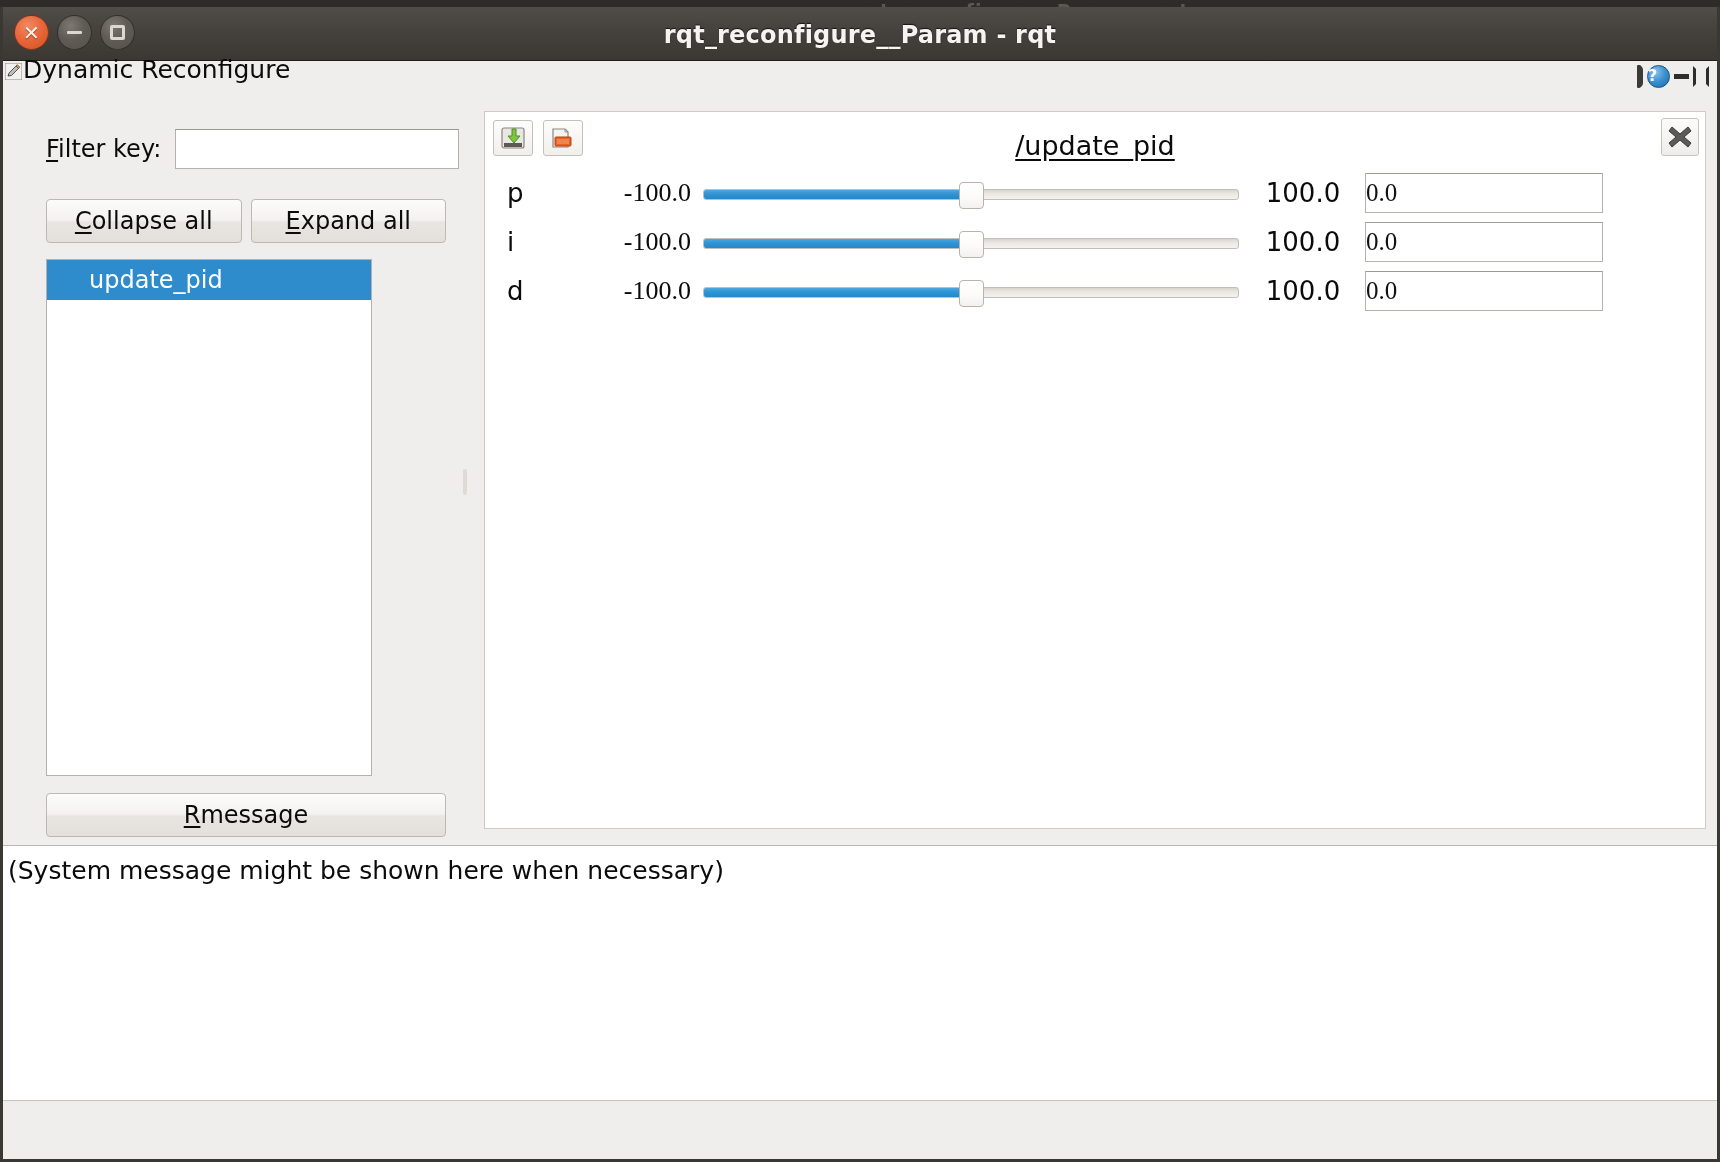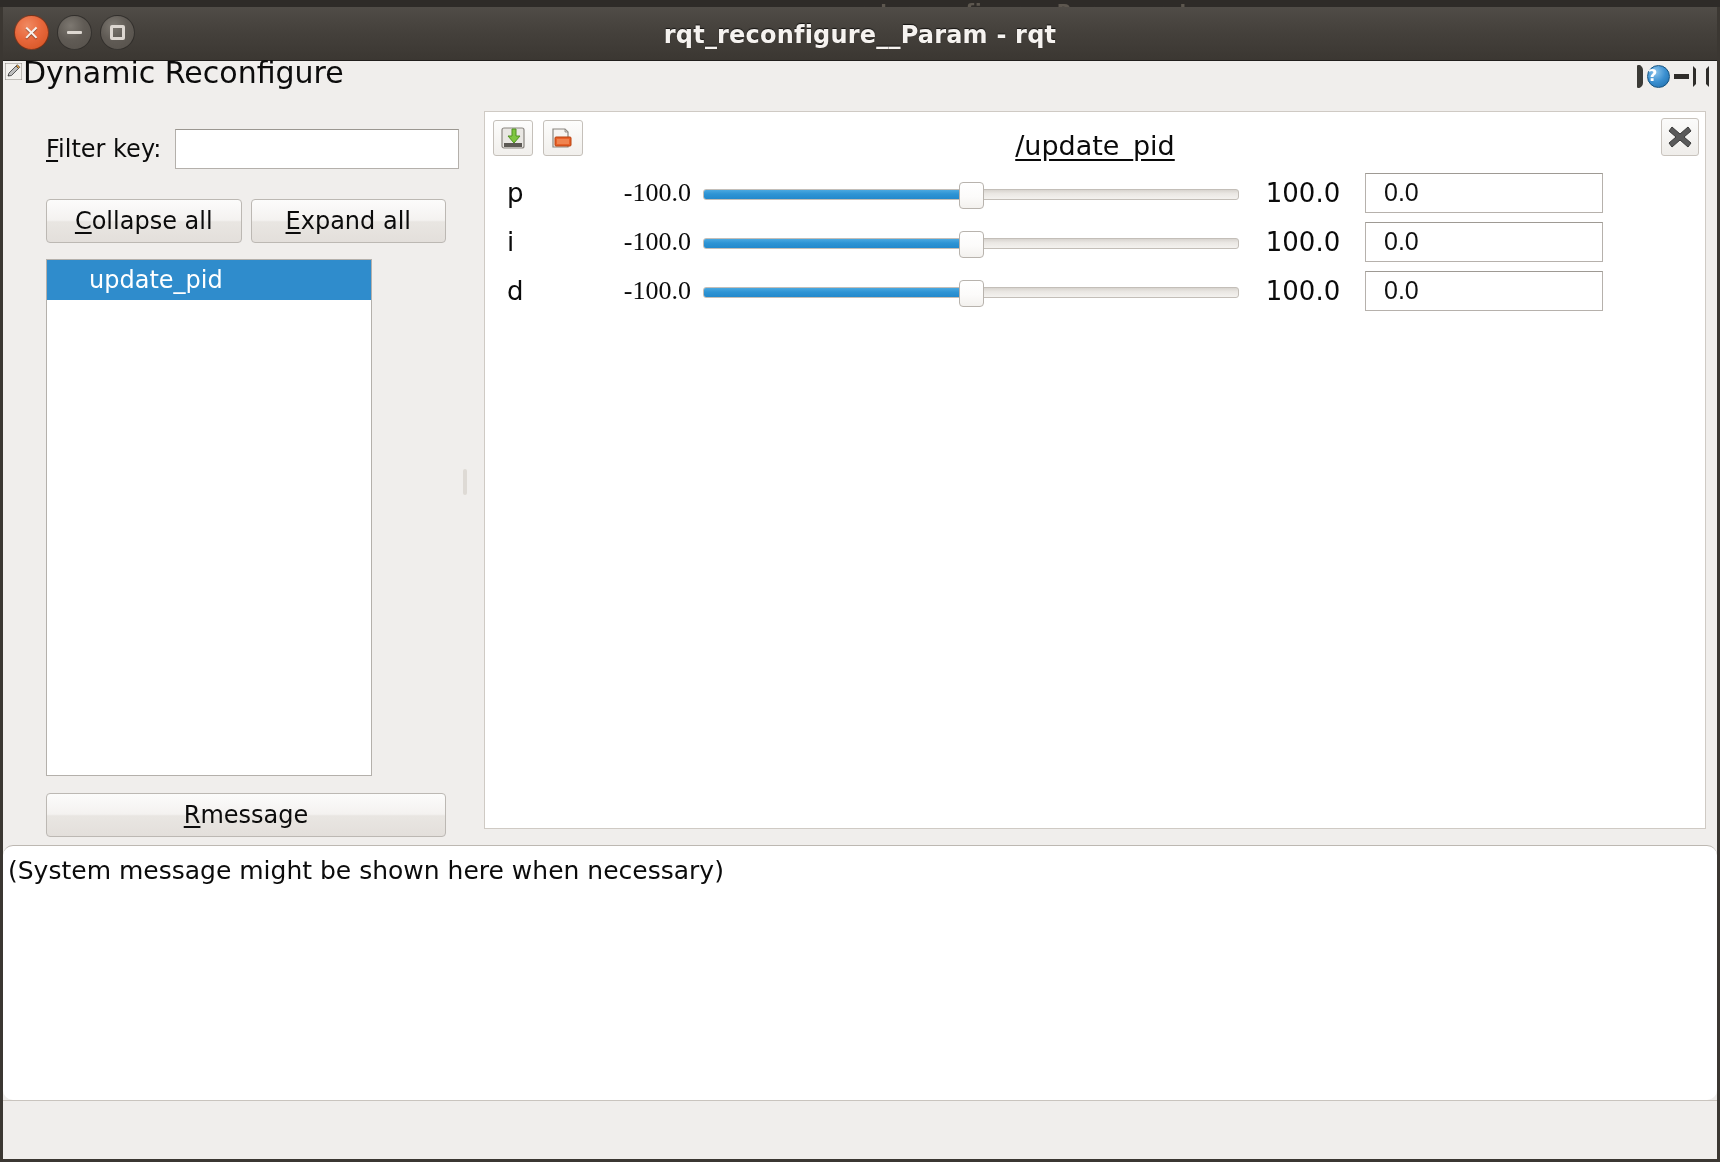--- a/index.html
+++ b/index.html
@@ -86,21 +86,21 @@
 
   
   .dockheader {
     position: relative;
     height: 38px;
     background: #f0eeec;
   }
   .dock-title {
     position: absolute;
     left: 20px; top: -6px;
-    font-size: 30px;
+    font-size: 25px;
     color: #0c0c0c;
     white-space: nowrap;
   }
   .dock-pencil {
     position: absolute;
     left: 2px; top: 2px;
     width: 17px; height: 17px;
   }
   .dock-ctrls {
     position: absolute;
@@ -355,31 +355,30 @@
   }
   .pedit {
     position: absolute;
     left: 880px;
     width: 238px; height: 40px;
     background: #ffffff;
     border: 1px solid #b6b1ac;
     border-top-color: #9e9a94;
     font-size: 25px;
     color: #111;
-    padding: 0 18px;
-    font-family: Liberation Sans, sans-serif;
+    padding: 0 0;
+    font-family: Liberation Serif, serif;
     outline: none;
   }
   .msgarea {
     position: absolute;
     left: 0; right: 0; top: 838px;
     height: 255px;
     background: #ffffff;
     border-top: 1px solid #bdb8b2;
-    border-radius: 10px;
   }
   .msgtext {
     position: absolute;
     left: 5px; top: 10px;
     font-size: 25px;
     color: #0b0b0b;
     white-space: nowrap;
   }
   .bottomstrip {
     position: absolute;

